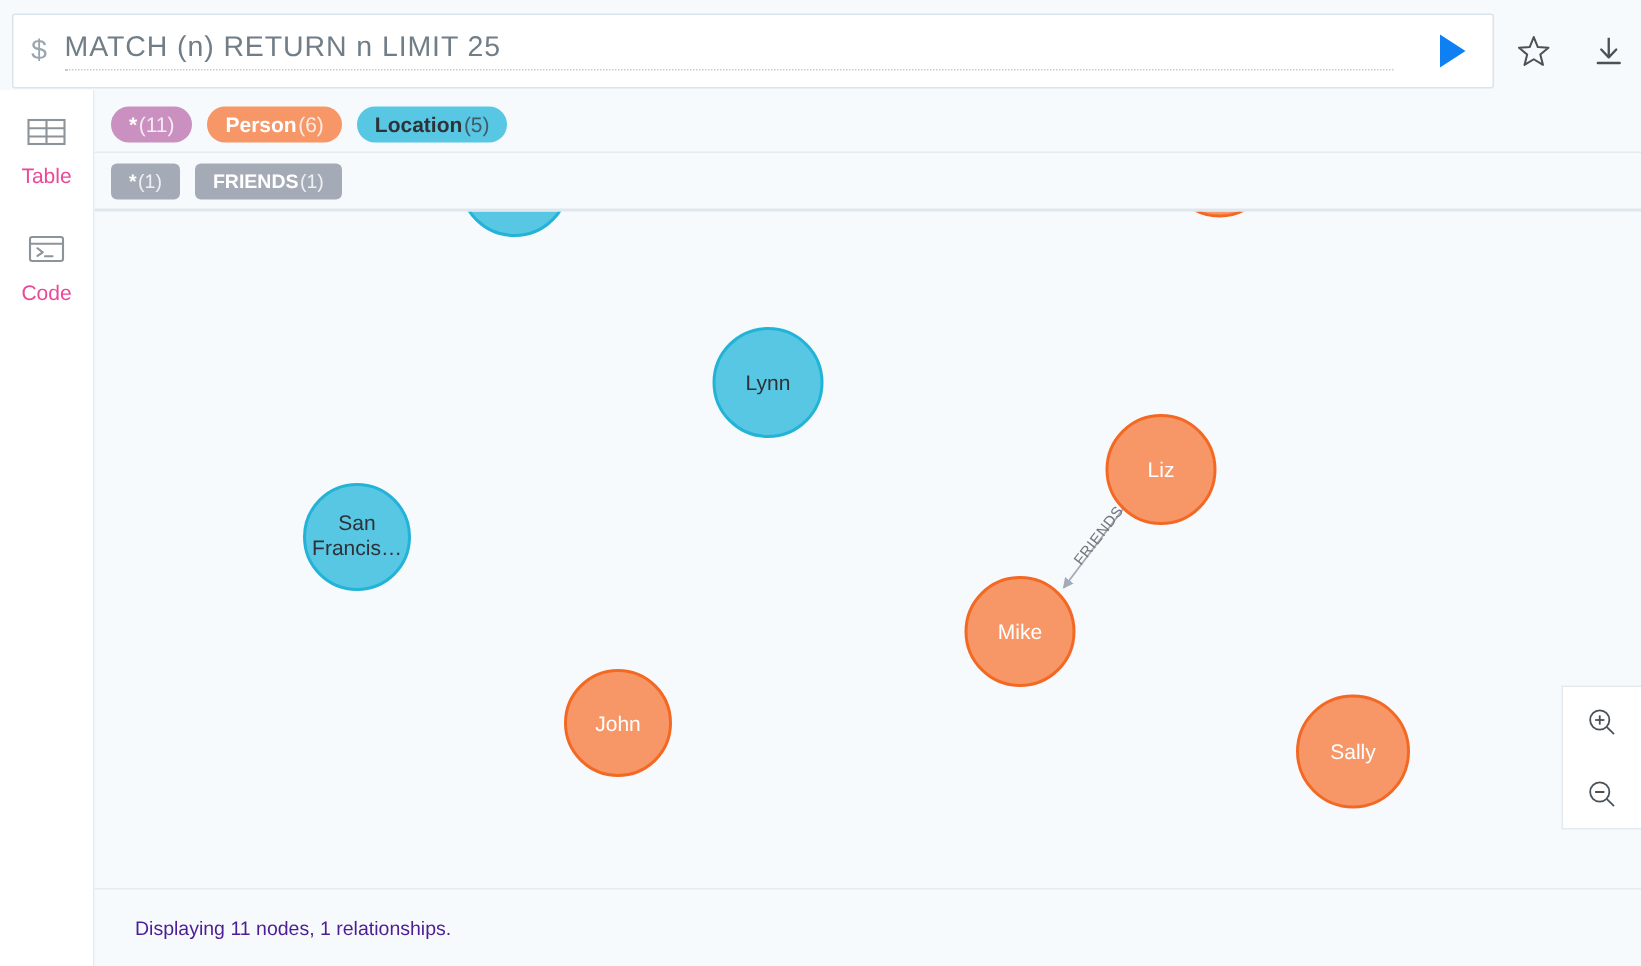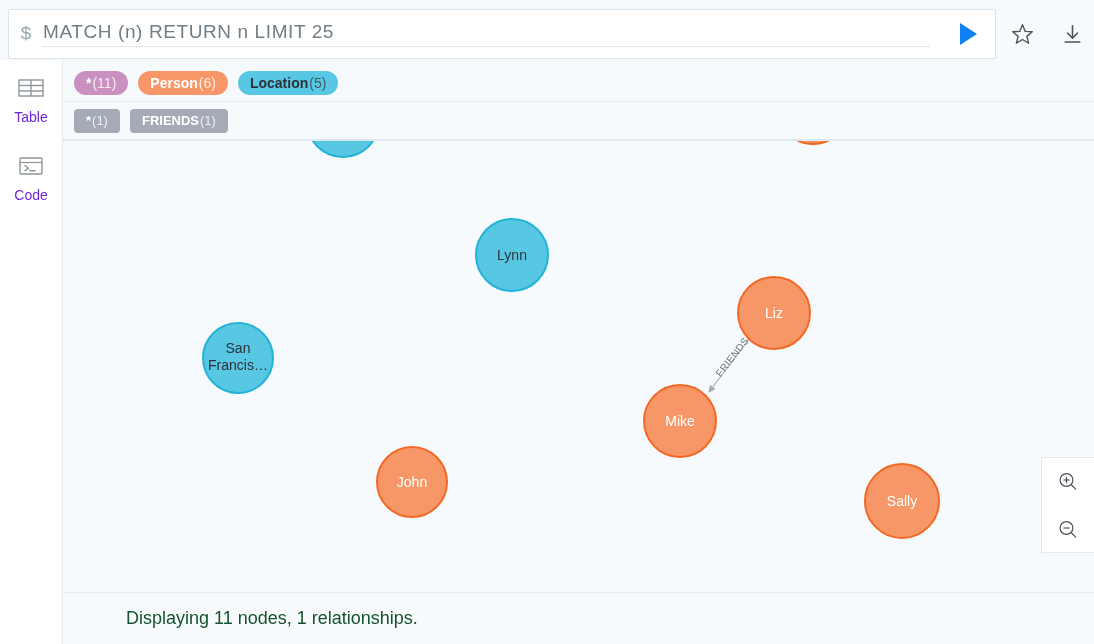--- a/index.html
+++ b/index.html
@@ -136,21 +136,21 @@
     border-right: 1px solid #e4ecf2;
     z-index: 5;
   }
   .side-item {
     width: 62px;
     height: 78px;
     display: flex;
     flex-direction: column;
     align-items: center;
     justify-content: center;
-    color: #6d28d9;
+    color: #ec4899;
     font-size: 14px;
     cursor: pointer;
     user-select: none;
   }
   .side-item .side-label { margin-top: 6px; }
   .side-item.active {
     background: #7f7f7f;
     color: #ffffff;
   }
   .side-icon {
@@ -219,23 +219,22 @@
     width: 1032px;
     height: 52px;
     background: #f7fafc;
     border-top: 1px solid #e4ecf2;
     box-sizing: border-box;
     display: flex;
     align-items: center;
     padding-left: 28px;
   }
   #status-text {
-    font-size: 18px;
-    color: #14532d;
-    margin-left: 36px;
+    font-size: 13px;
+    color: #4c1d95;
   }
 </style>
 </head>
 <body>
 
 <div id="app">
 
   <div id="editor-bar">
     <div id="editor-box">
       <span id="prompt-sigil">$</span>

